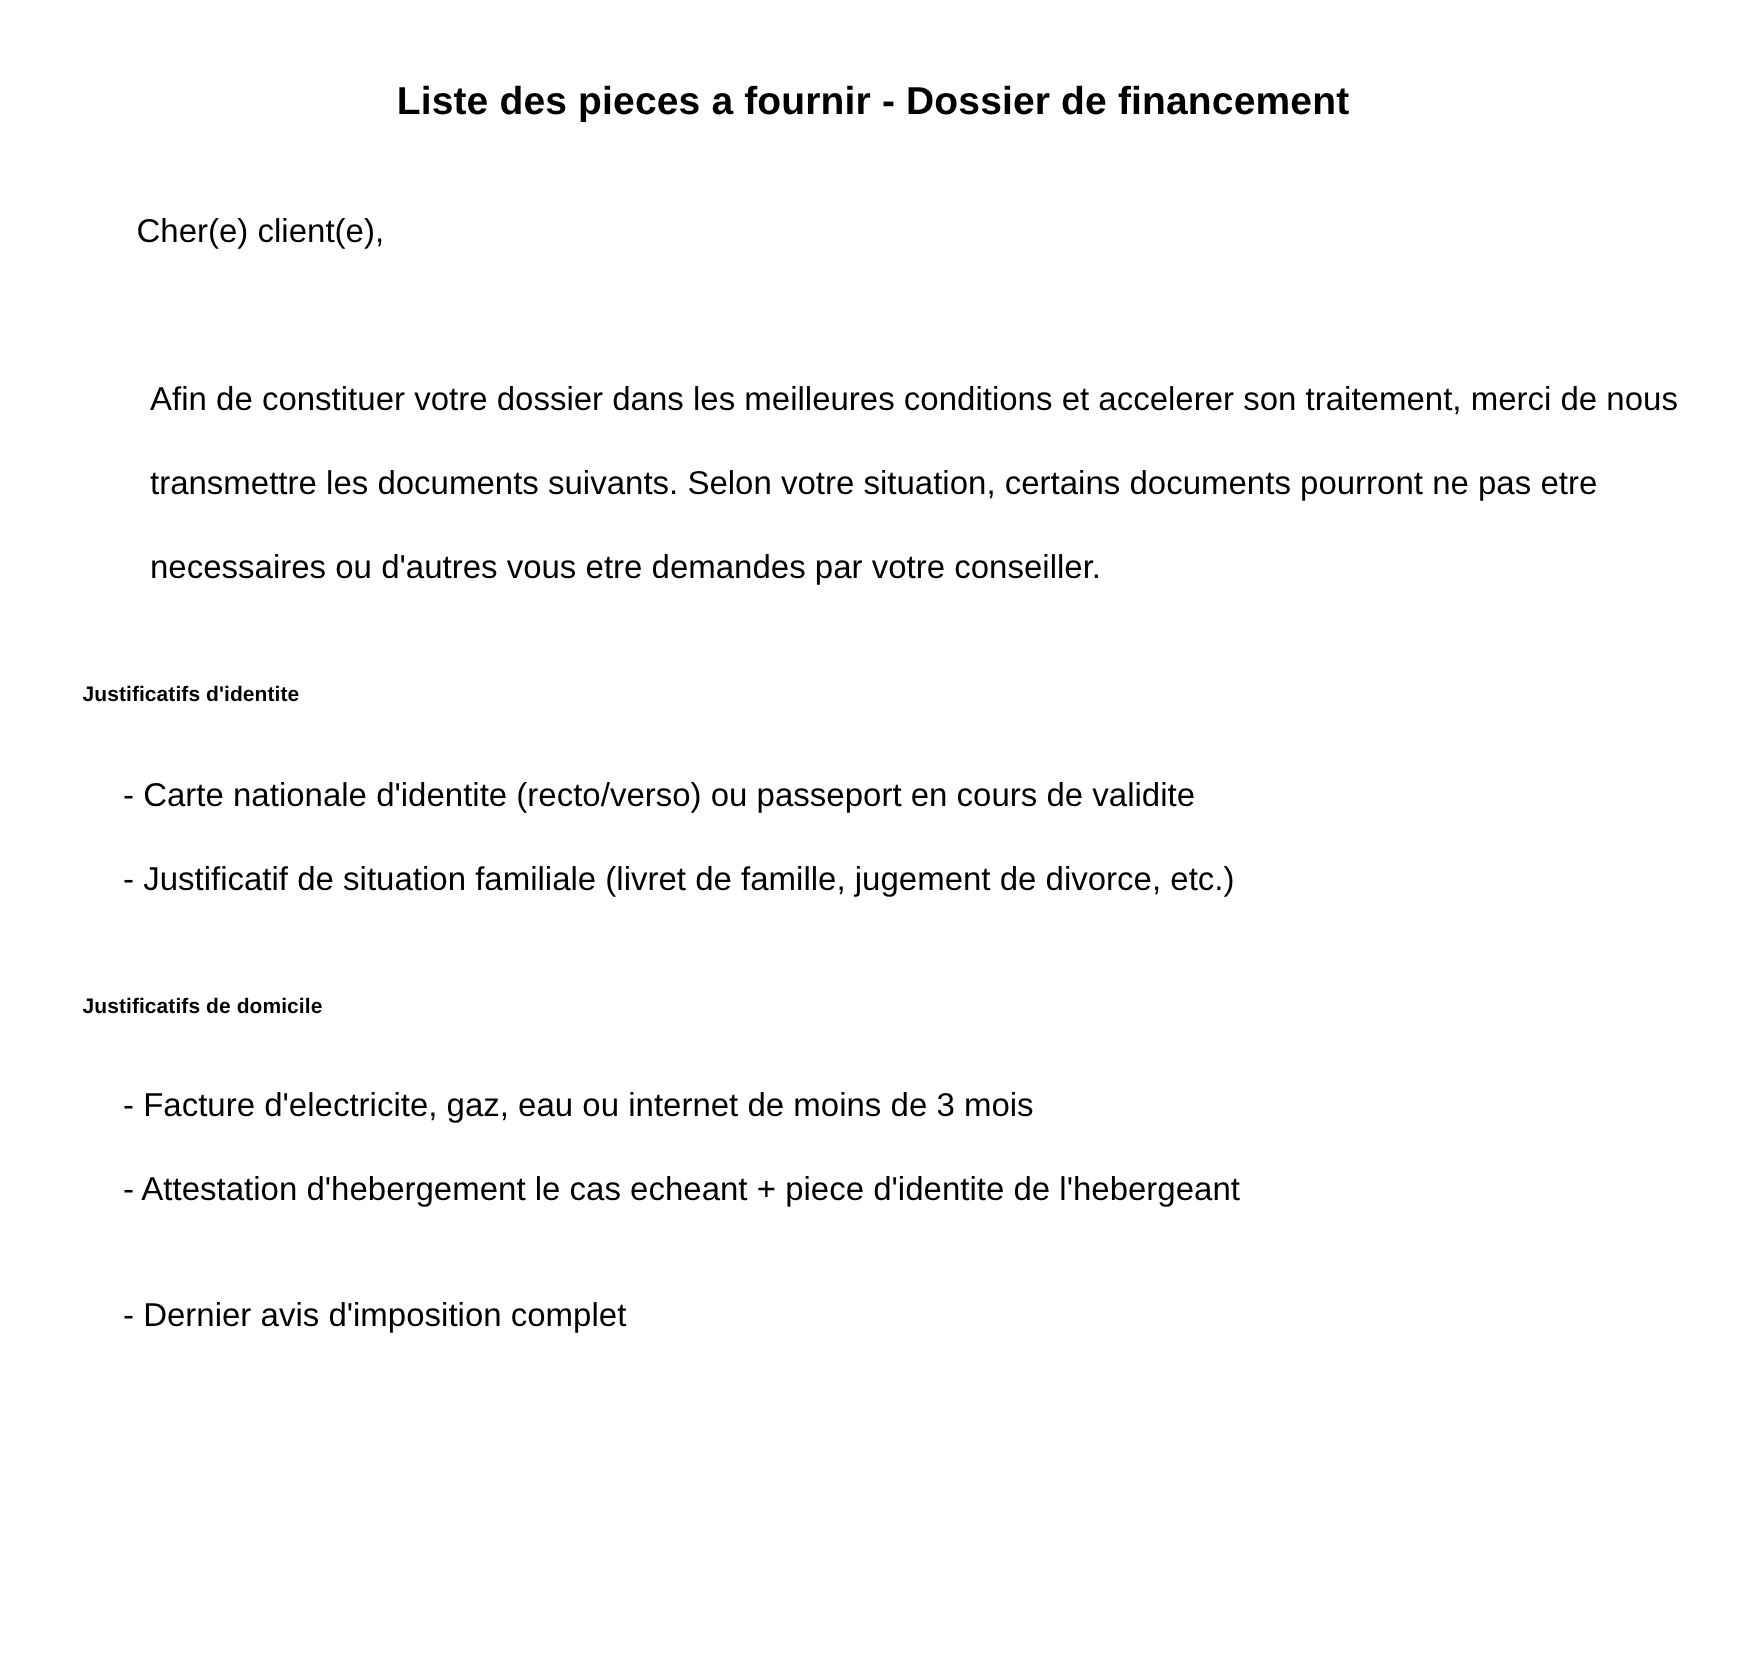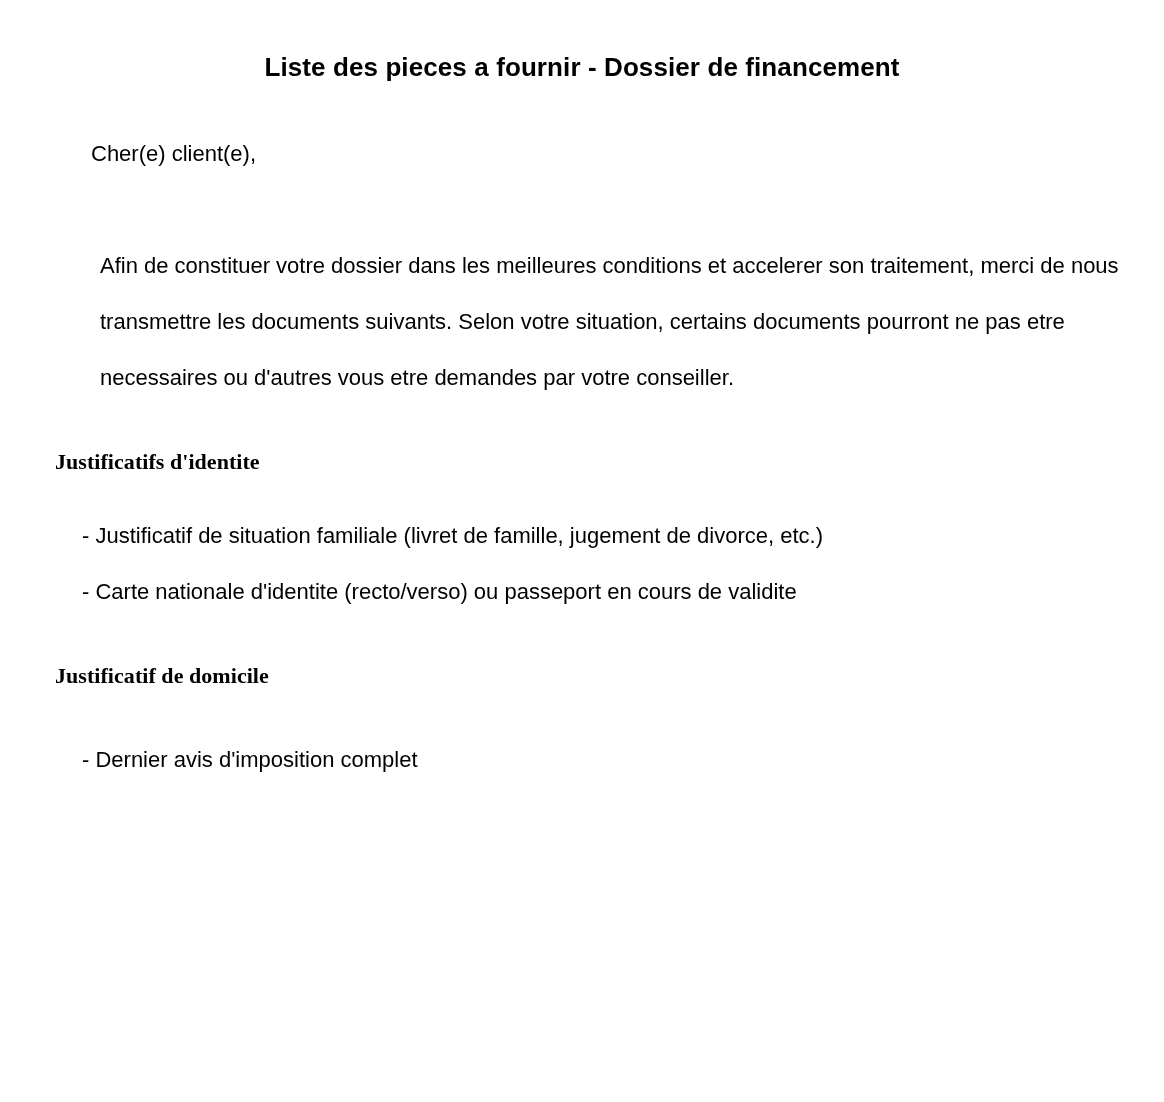--- a/index.html
+++ b/index.html
@@ -50,25 +50,24 @@
     line-height: 56px;
     font-weight: normal;
     text-align: left;
     width: 1052px;
     margin-left: 45px;
   }
   .section {
     margin-top: 28px;
   }
   .section-heading {
-    font-size: 22px;
+    font-size: 14px;
     font-weight: bold;
     line-height: 56px;
     letter-spacing: 0.05px;
-    font-family: Liberation Serif, serif;
   }
   .bullet-list {
     list-style: none;
     margin: 0;
     padding: 0;
   }
   .bullet-item {
     font-size: 22px;
     font-weight: normal;
     line-height: 56px;
@@ -85,27 +84,31 @@
 
   <div class="content">
 
     <p class="salutation">Cher(e) client(e),</p>
 
     <p class="intro">Afin de constituer votre dossier dans les meilleures conditions et accelerer son traitement, merci de nous transmettre les documents suivants. Selon votre situation, certains documents pourront ne pas etre necessaires ou d'autres vous etre demandes par votre conseiller.</p>
 
     <section class="section">
       <h2 class="section-heading">Justificatifs d'identite</h2>
       <ul class="bullet-list">
+        <li class="bullet-item">- Carte nationale d'identite (recto/verso) ou passeport en cours de validite</li>
         <li class="bullet-item">- Justificatif de situation familiale (livret de famille, jugement de divorce, etc.)</li>
-        <li class="bullet-item">- Carte nationale d'identite (recto/verso) ou passeport en cours de validite</li>
       </ul>
     </section>
 
     <section class="section">
-      <h2 class="section-heading">Justificatif de domicile</h2>
+      <h2 class="section-heading">Justificatifs de domicile</h2>
+      <ul class="bullet-list">
+        <li class="bullet-item">- Facture d'electricite, gaz, eau ou internet de moins de 3 mois</li>
+        <li class="bullet-item">- Attestation d'hebergement le cas echeant + piece d'identite de l'hebergeant</li>
+      </ul>
     </section>
 
     <section class="section">
       <ul class="bullet-list">
         <li class="bullet-item">- Dernier avis d'imposition complet</li>
 
       </ul>
     </section>
 
   </div>

